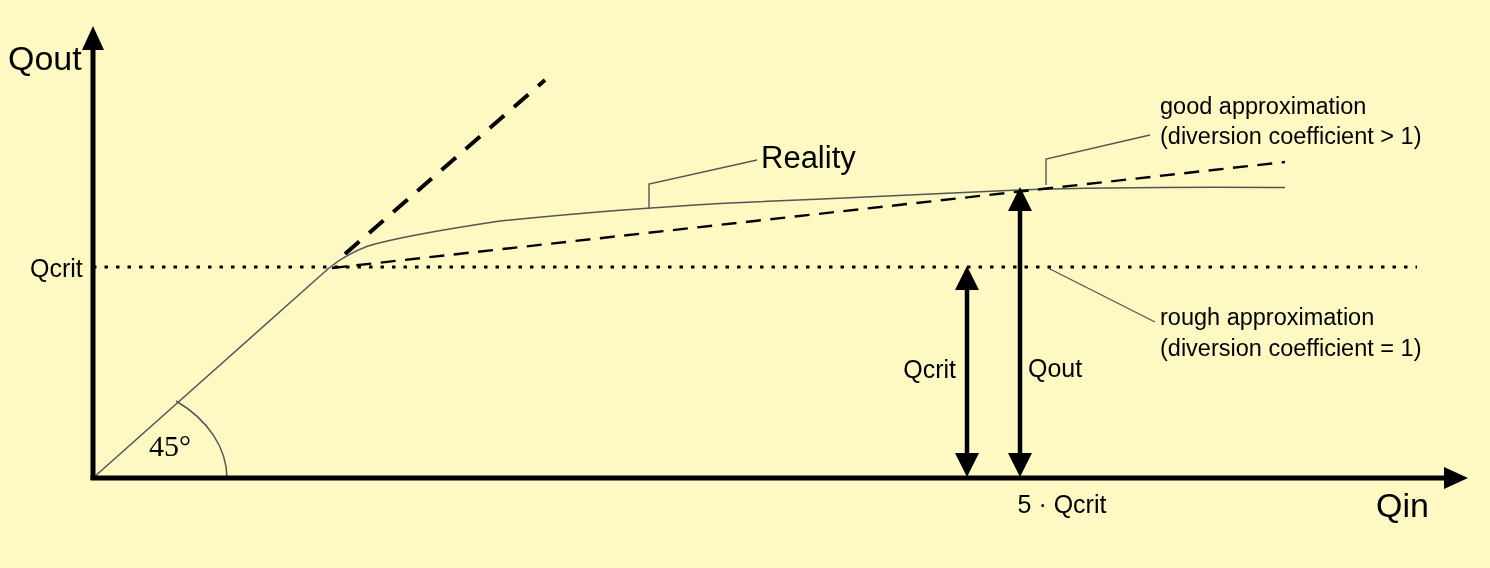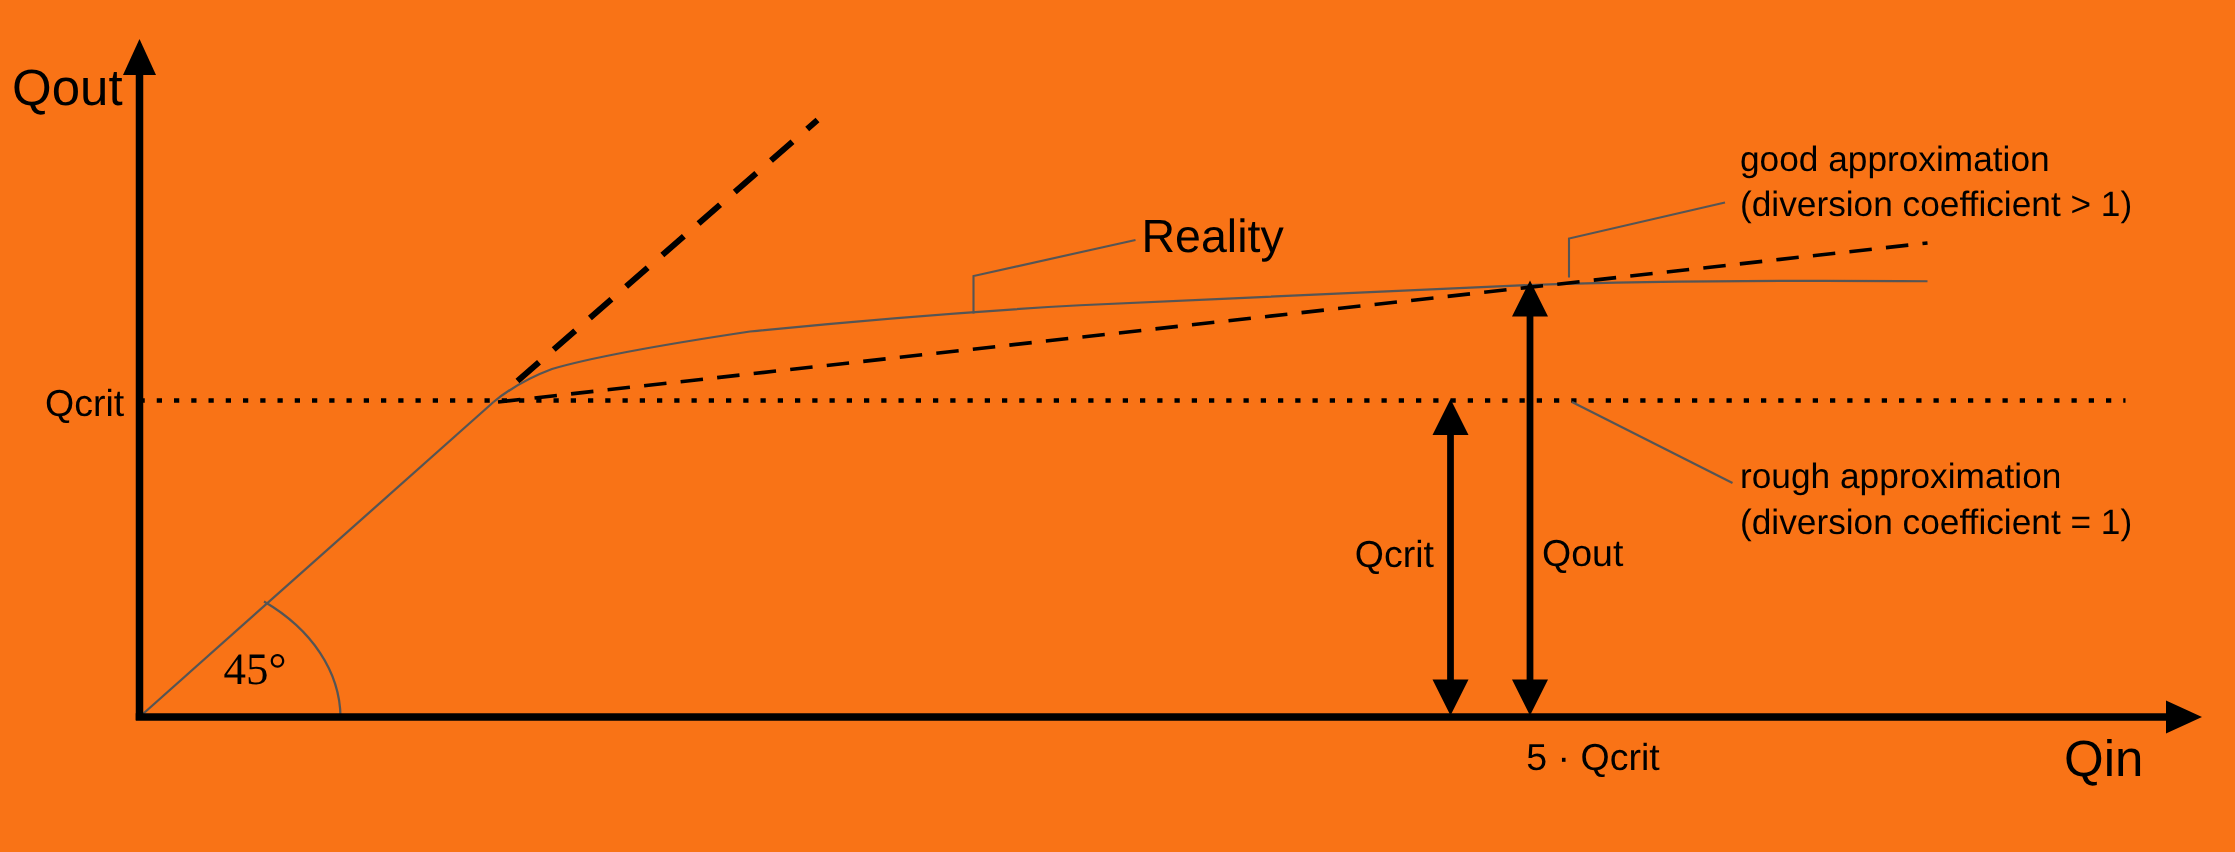--- a/index.html
+++ b/index.html
@@ -4,21 +4,21 @@
 <style>
   html, body {
     margin: 0;
     padding: 0;
     background: #ffffff;
   }
   .canvas {
     position: relative;
     width: 1490px;
     height: 568px;
-    background: #f97316;
+    background: #fef9c3;
     overflow: hidden;
   }
   svg text {
     font-family: "Liberation Sans", sans-serif;
     fill: #000000;
   }
   text.axis-title { font-size: 34px; }
   text.tick-label { font-size: 25px; }
   text.curve-label { font-size: 31px; }
   text.annot { font-size: 23.5px; }

